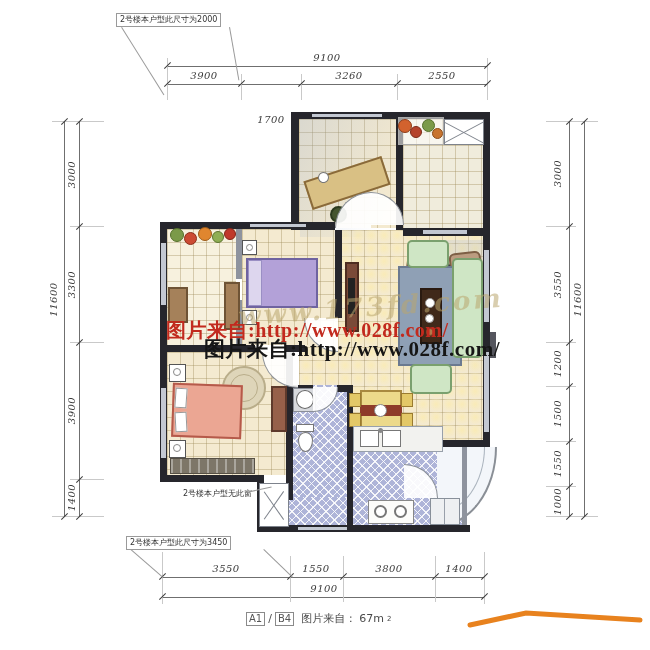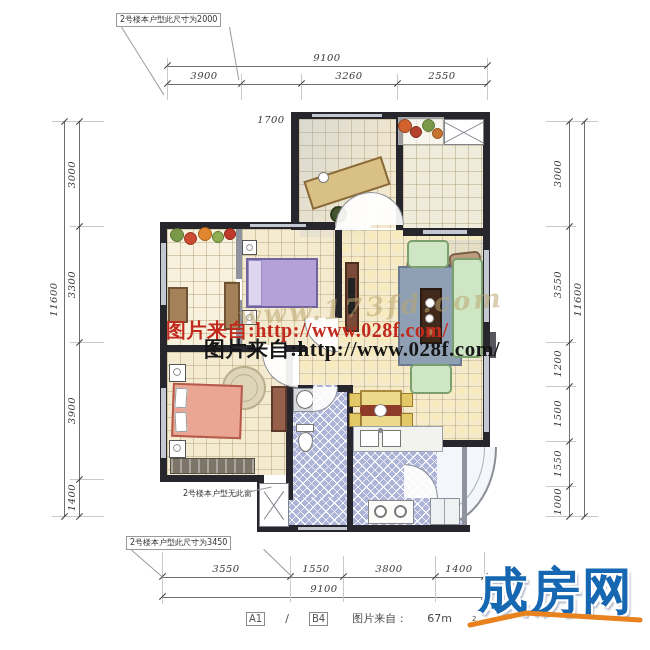--- a/index.html
+++ b/index.html
@@ -41,21 +41,21 @@
   .streak{position:absolute;pointer-events:none;}
   
   #wm-faint{position:absolute;left:238px;top:292px;font:italic bold 26px "DejaVu Serif",serif;
     color:rgba(186,166,110,.55);transform:rotate(-4deg);letter-spacing:3px;white-space:nowrap;}
   #wm-red{position:absolute;left:166px;top:317px;font:bold 20px "Liberation Serif",serif;
     letter-spacing:.5px;white-space:nowrap;}
   #wm-black{position:absolute;left:204px;top:335px;font:bold 21px "Liberation Serif",serif;
     color:#161616;letter-spacing:.5px;white-space:nowrap;}
   
   #caption{position:absolute;left:246px;top:611px;font:11px "DejaVu Sans",sans-serif;color:#4a4a4a;
-    display:flex;align-items:center;gap:20px;}
+    display:flex;align-items:center;gap:3px;}
   .ubox{border:1px solid #8a8a8a;padding:0 2px;font-size:10px;line-height:12px;color:#555;}
   #caption sup{font-size:7px;}
   #logo{position:absolute;left:462px;top:566px;width:188px;text-align:center;}
   #logo .brand{font-weight:bold;font-size:50px;line-height:1;letter-spacing:2px;
     text-shadow:-2px -2px 0 #fff,2px -2px 0 #fff,-2px 2px 0 #fff,2px 2px 0 #fff,3px 4px 2px rgba(30,50,100,.35);}
   #logo .url{font-weight:bold;font-size:18px;letter-spacing:1px;margin-top:-2px;position:relative;}
   #logo svg{position:absolute;left:4px;top:44px;}
 </style>
 </head>
 <body>
@@ -304,19 +304,18 @@
   <div id="caption">
     <span class="ubox">A1</span>
       <span>/</span>
       <span class="ubox">B4</span>
     <span style="margin-left:4px;">图片来自：</span>
       <span>67m</span>
       <sup>2</sup>
   </div>
 
   <div id="logo">
-    <div class="brand" style="color: rgb(22, 103, 178);">成房网</div>
     <svg width="178" height="18" viewBox="0 0 178 18">
       <path d="M4 15 L60 3 L174 10" fill="none" stroke="#e8821e" stroke-width="5" stroke-linecap="round"></path>
     </svg>
   </div>
 
 </div>
 
 </body></html>

